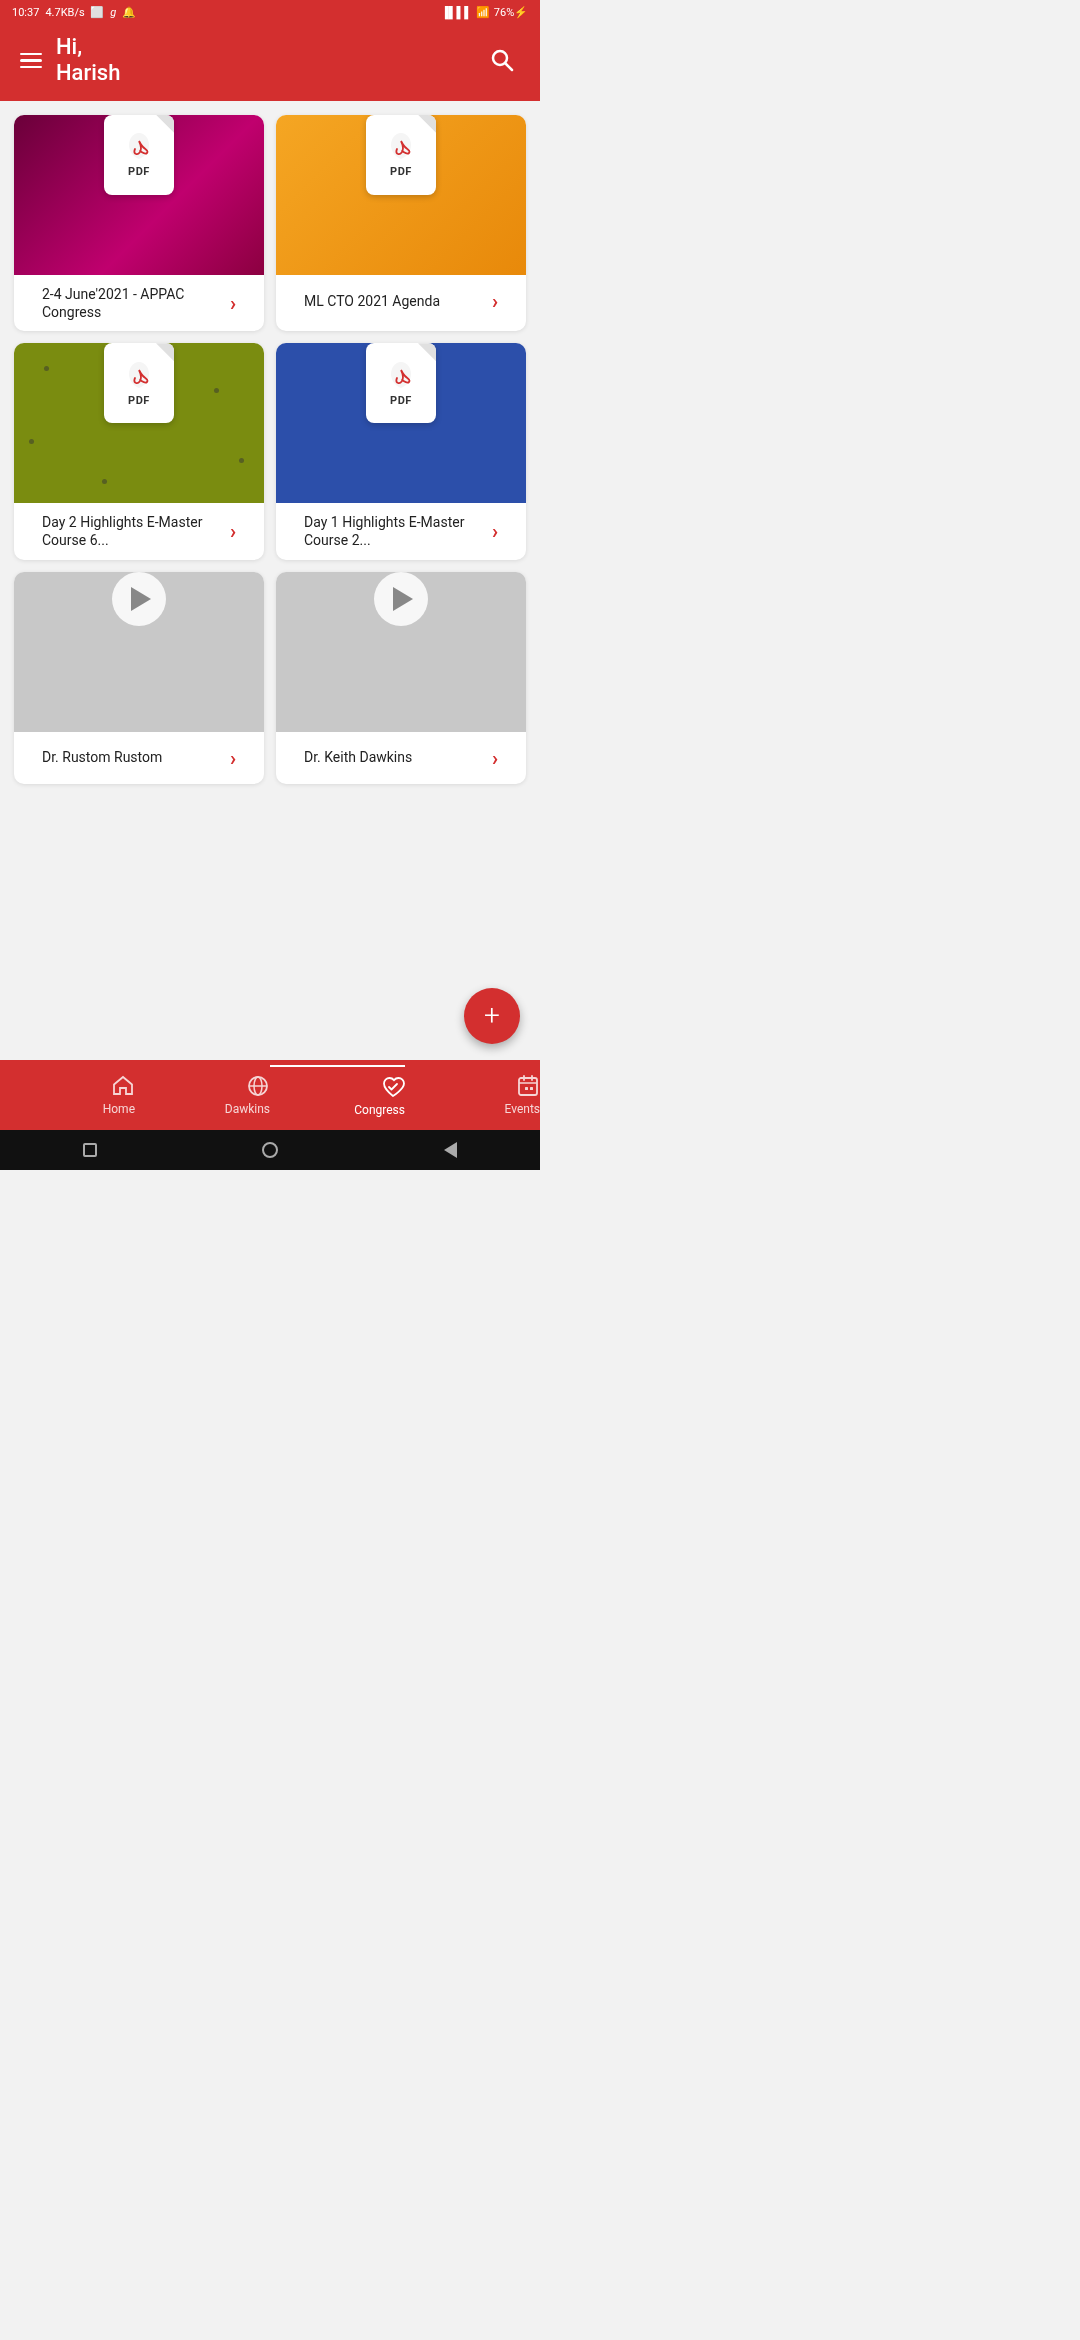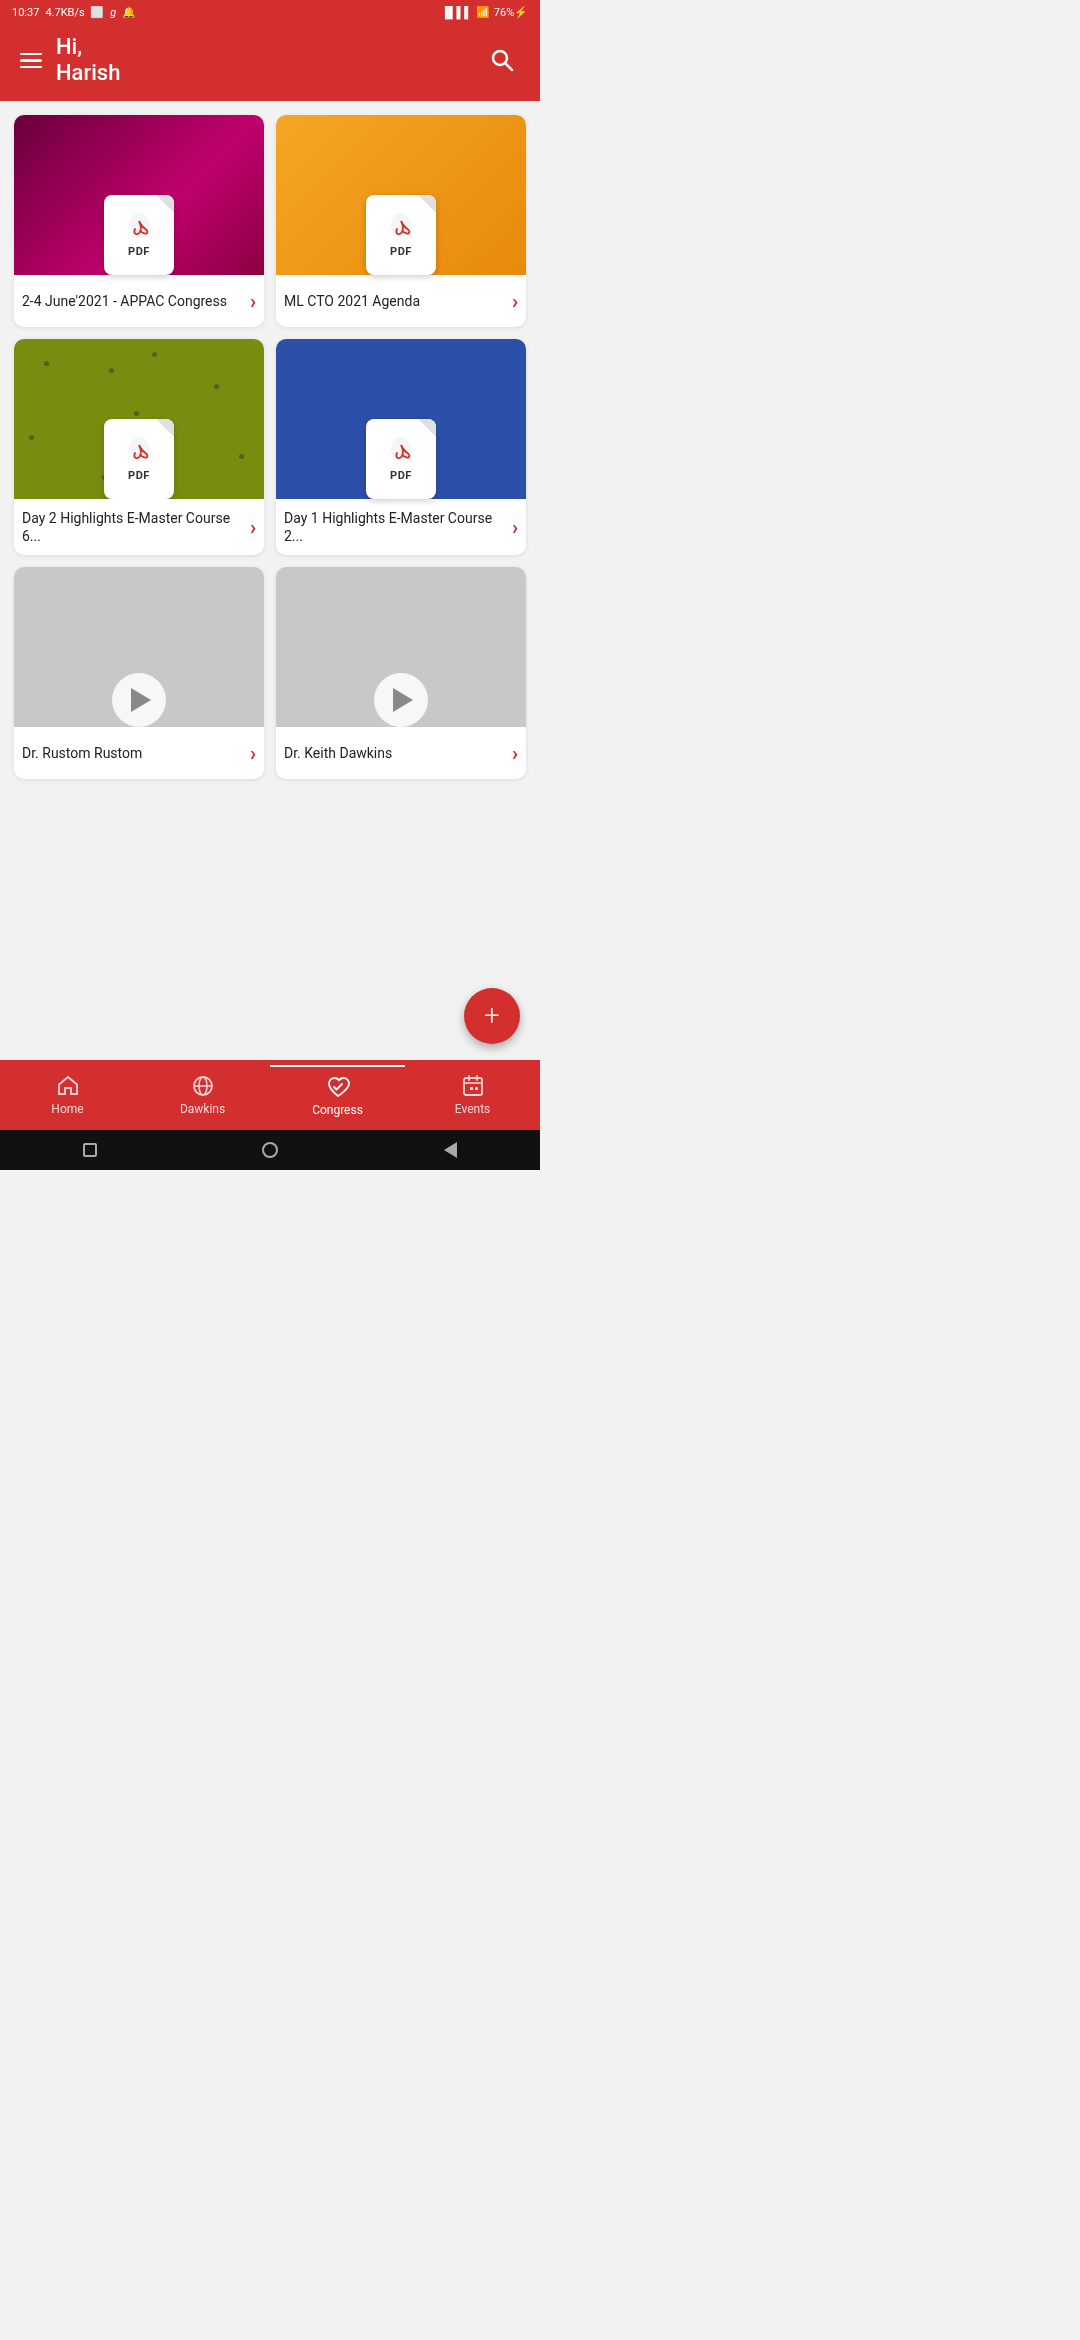--- a/index.html
+++ b/index.html
@@ -66,21 +66,21 @@
       background: white;
       border-radius: 10px;
       overflow: hidden;
       box-shadow: 0 1px 4px rgba(0,0,0,0.1);
       cursor: pointer;
     }
     .card-thumb {
       width: 100%;
       height: 160px;
       display: flex;
-      align-items: flex-end;
+      align-items: flex-start;
       justify-content: center;
       position: relative;
     }
     .card-thumb.purple { background: linear-gradient(135deg, #6a0039 0%, #c0006e 60%, #8b0040 100%); }
     .card-thumb.orange { background: linear-gradient(135deg, #f5a623 0%, #e8890a 100%); }
     .card-thumb.olive { background: #7a8c10; position: relative; overflow: hidden; }
     .card-thumb.blue { background: #2c4faa; }
     .card-thumb.gray { background: #c8c8c8; }
 
     
@@ -132,21 +132,21 @@
     .play-triangle {
       width: 0; height: 0;
       border-top: 12px solid transparent;
       border-bottom: 12px solid transparent;
       border-left: 20px solid #888;
       margin-left: 4px;
     }
 
     
     .card-footer {
-      padding: 10px 8px;
+      padding: 10px 28px;
       display: flex;
       align-items: center;
       justify-content: space-between;
       min-height: 52px;
     }
     .card-label {
       font-size: 14px;
       color: #222;
       line-height: 1.3;
       flex: 1;
@@ -181,21 +181,21 @@
       left: 0; right: 0;
       height: 70px;
       background: #d32f2f;
       display: flex;
       align-items: center;
     }
     .nav-item {
       flex: 1;
       display: flex;
       flex-direction: column;
-      align-items: center;
+      align-items: flex-end;
       justify-content: center;
       gap: 4px;
       cursor: pointer;
       padding: 8px 0;
       opacity: 0.8;
     }
     .nav-item.active { opacity: 1; border-top: 2.5px solid white; }
     .nav-label { font-size: 12px; color: white; font-weight: 400; }
 
     

